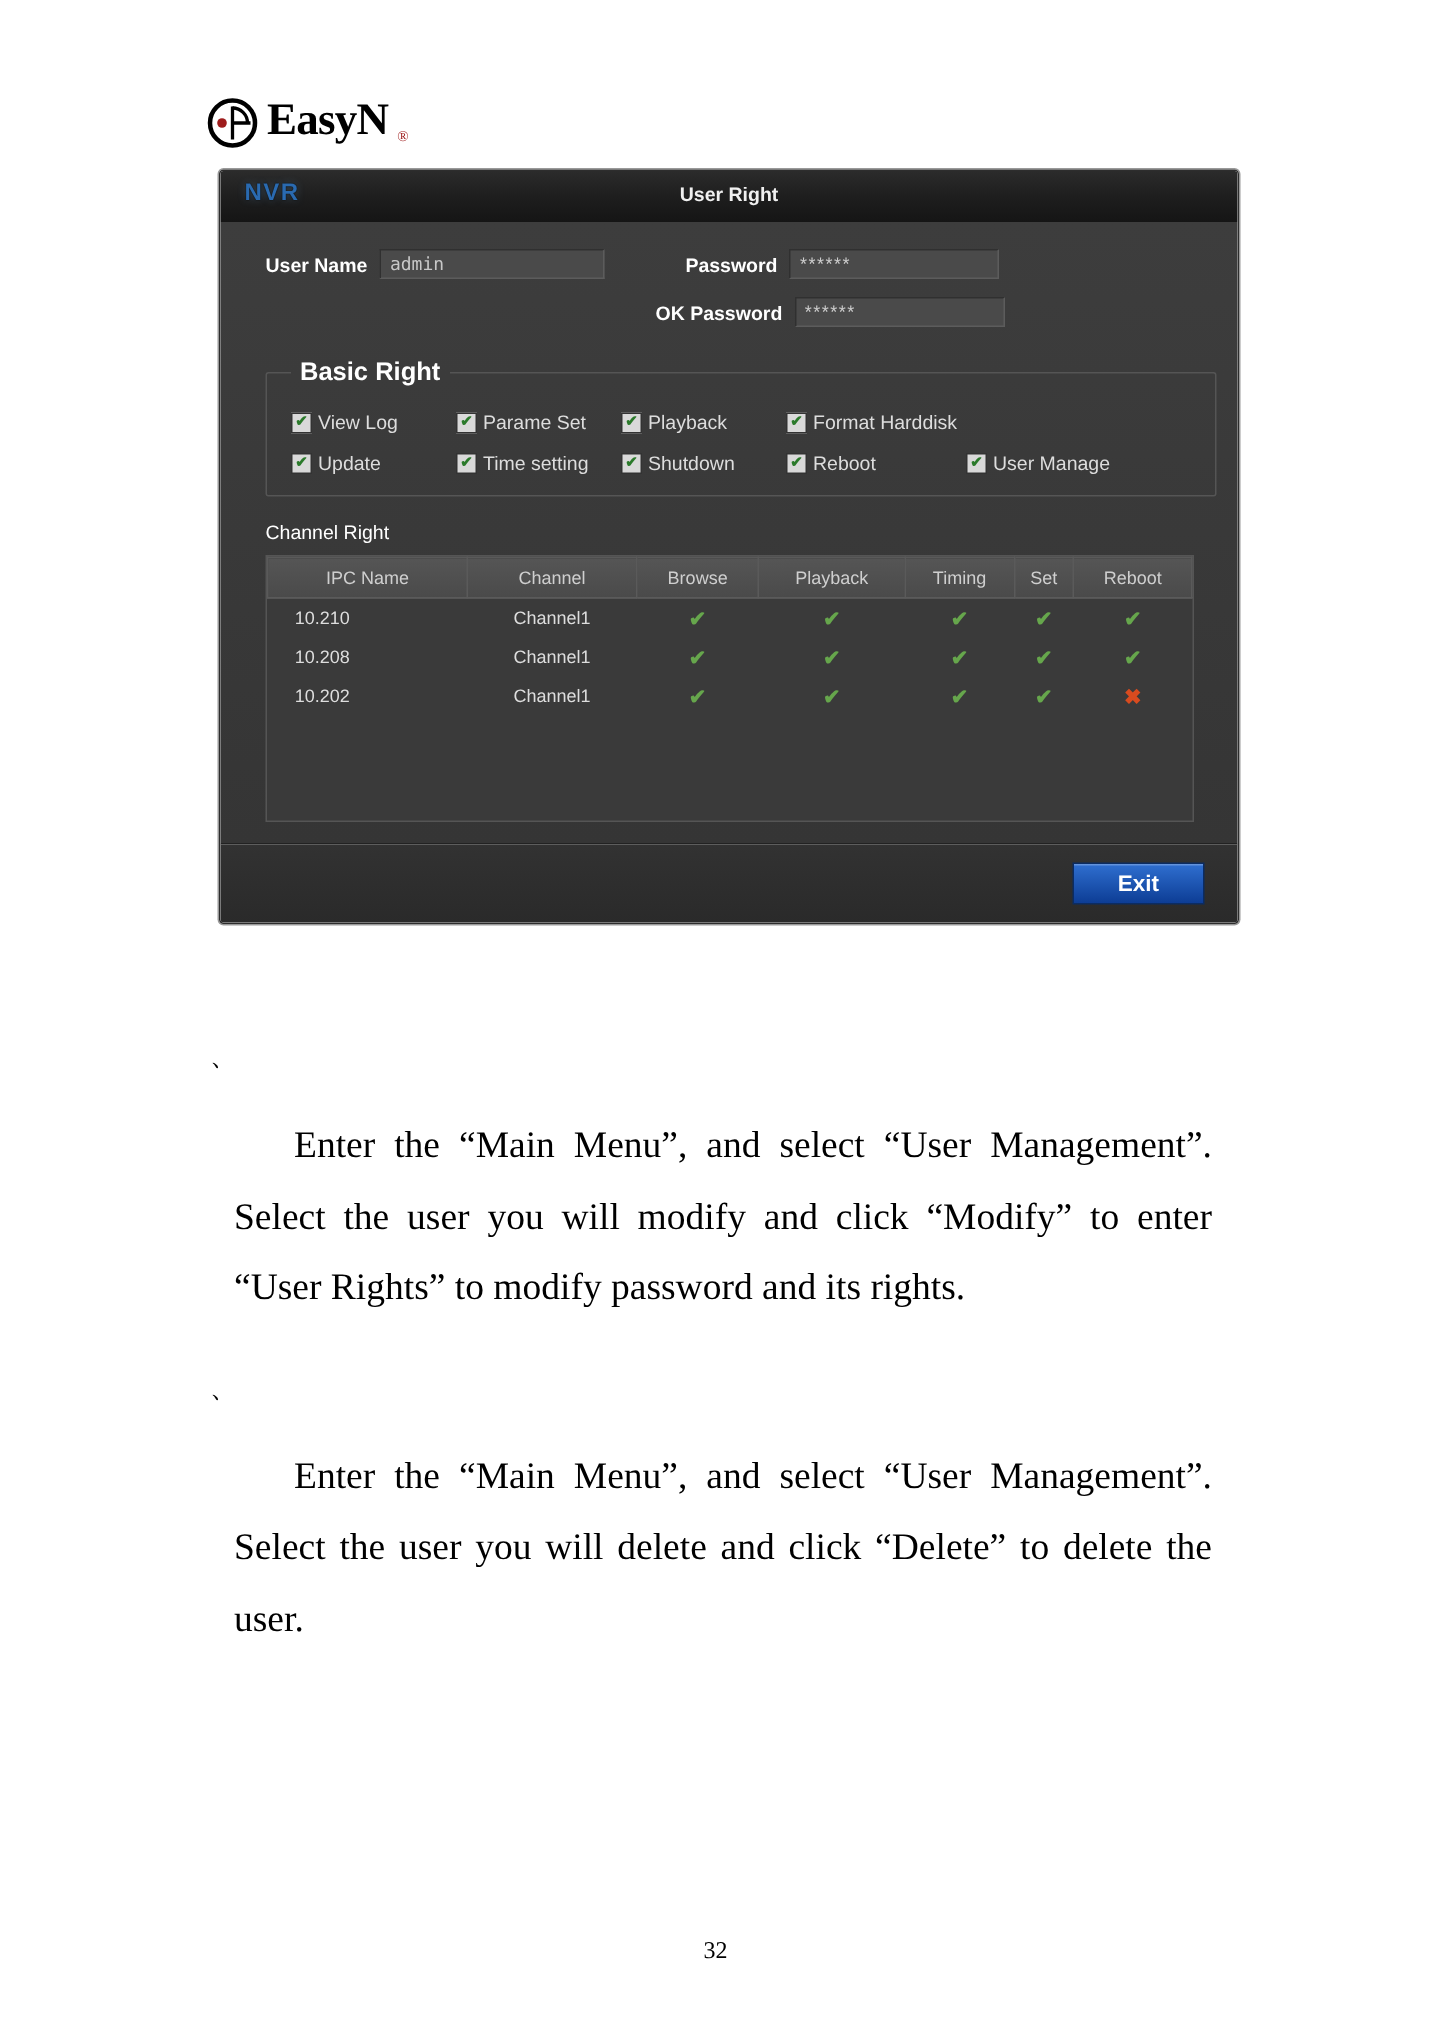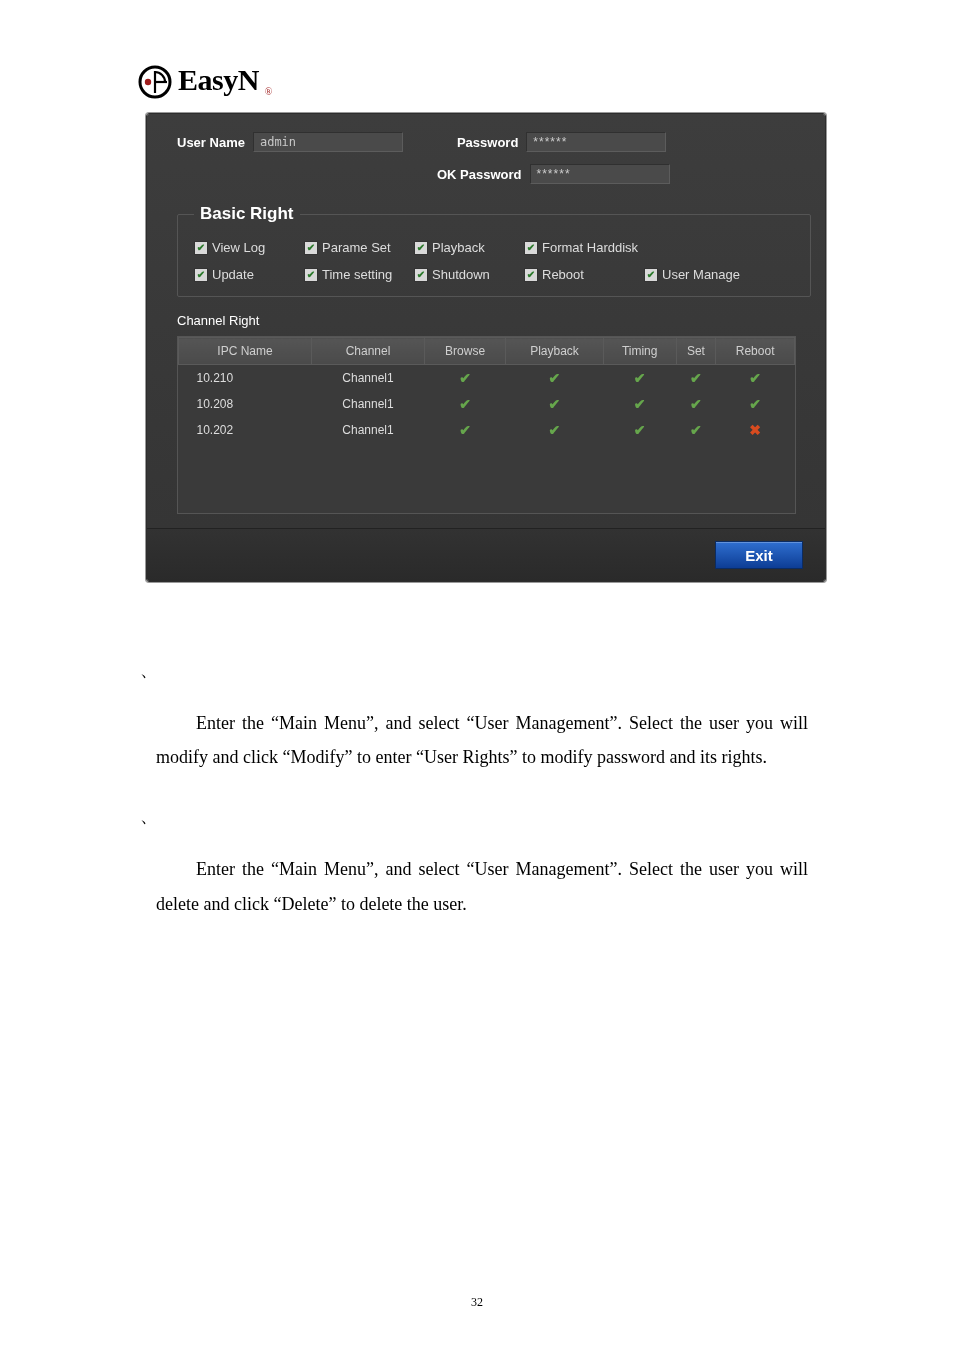--- a/index.html
+++ b/index.html
@@ -157,36 +157,36 @@
     text-align:center;
     height:24px;
   }
   table.cht td.l { text-align:left; padding-left:18px; }
   .tick { color:#66a64c; font-size:14px; font-weight:bold;}
   .cross{ color:#d84b1f; font-size:14px; font-weight:bold;}
 
   
   .body-text {
     font-family: "Times New Roman", serif;
-    font-size: 18px;
+    font-size: 25px;
     line-height: 1.9;
     text-align: justify;
     margin: 16px 16px 0 16px;
   }
   .indent { text-indent: 40px; }
   .tick-line { margin: 76px 0 24px 0; font-size:18px; }
   .tick-line2 { margin: 30px 0 24px 0; font-size:18px; }
 
   .page-num {
     position:absolute;
     bottom: 40px;
     left:50%;
     transform:translateX(-50%);
     font-family:"Times New Roman",serif;
-    font-size: 12px;
+    font-size: 16px;
   }
 </style>
 </head>
 <body>
 
 <div class="page">
 
   <div class="logo">
     <span class="logo-mark">
       <svg width="34" height="34" viewBox="0 0 34 34">
@@ -196,20 +196,24 @@
         <path d="M17 7 A10 10 0 0 1 27 17" fill="none" stroke="#000" stroke-width="2.2"></path>
         <path d="M17 27 A10 10 0 0 1 7 17" fill="none" stroke="#000" stroke-width="2.2" opacity="0"></path>
         <line x1="17" y1="17" x2="29" y2="17" stroke="#000" stroke-width="2.2"></line>
       </svg>
     </span>
     <span class="logo-text">EasyN</span>
     <span class="logo-trademark">®</span>
   </div>
 
   <div class="dialog">
+    <div class="dialog-title">
+      <span class="nvr">NVR</span>
+      <span class="title-center">User Right</span>
+    </div>
 
     <div class="dialog-body">
 
       <div class="field-stack">
         <div class="top-fields">
           <div class="row">
             <span class="label-white">User Name</span>
             <span class="input user-field">admin</span>
           </div>
           <div class="row" style="margin-left:34px;">

